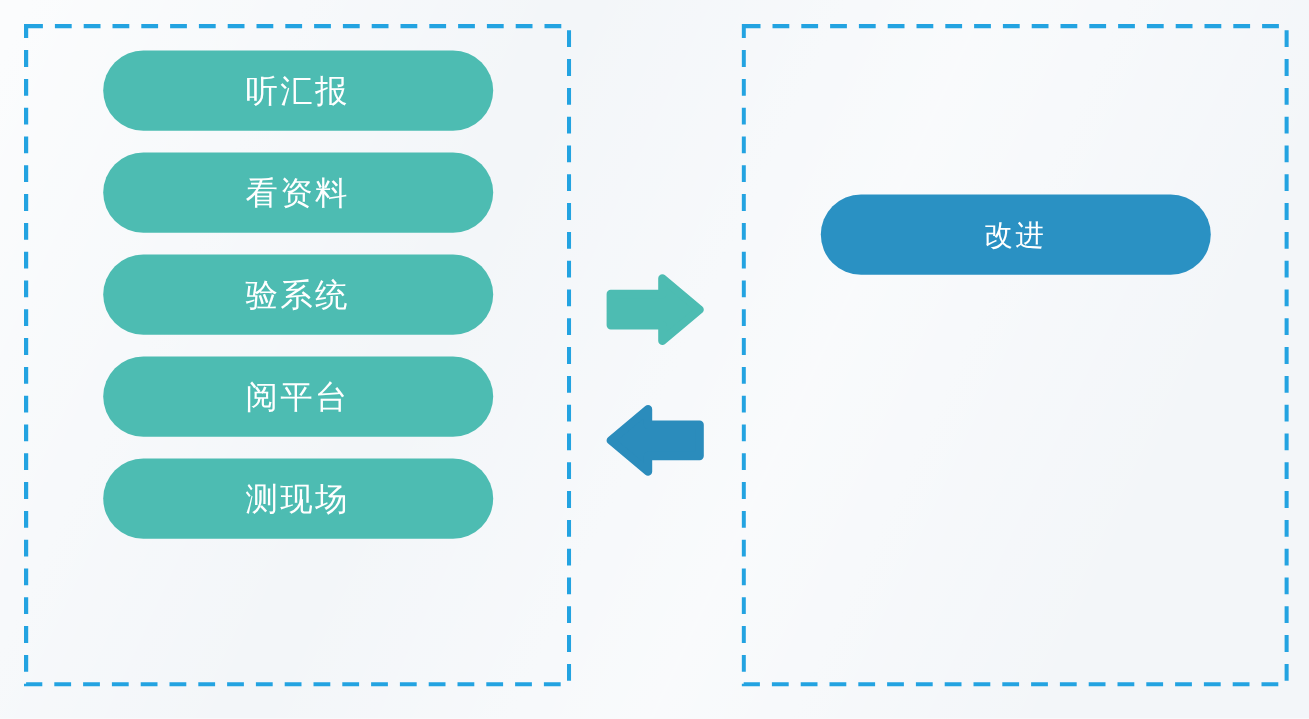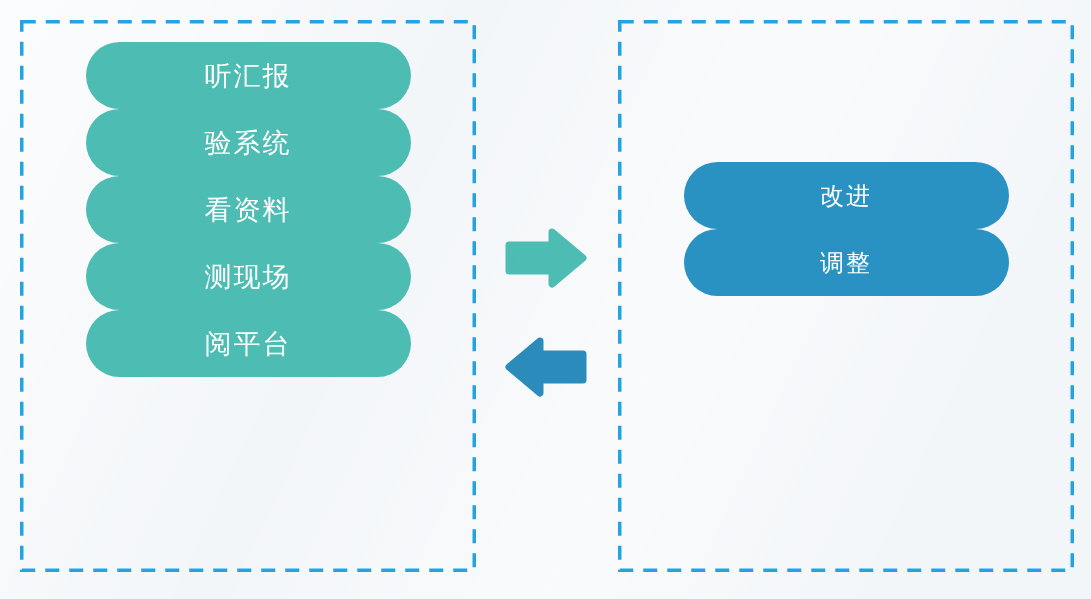--- a/index.html
+++ b/index.html
@@ -32,20 +32,21 @@
     height: 100%;
     pointer-events: none;
   }
   .pill-stack {
     position: absolute;
     left: 0;
     right: 0;
     display: flex;
     flex-direction: column;
     align-items: center;
+    gap: 18px;
   }
   .panel-left  .pill-stack { top: 22px; }
   .panel-right .pill-stack { top: 142px; }
   .pill {
     width: 325px;
     height: 67px;
     border-radius: 34px;
     display: flex;
     align-items: center;
     justify-content: center;
@@ -75,34 +76,33 @@
 <body>
 
 <div class="canvas">
 
   <div class="panel panel-left">
     <svg class="border" aria-hidden="true">
       <rect x="1.75" y="1.75" width="452.5" height="548.5" fill="none" stroke="#23a3e1" stroke-width="3.5" stroke-dasharray="14 10"></rect>
     </svg>
     <div class="pill-stack">
       <div class="pill pill-teal">听汇报</div>
+      <div class="pill pill-teal">看资料</div>
       <div class="pill pill-teal">验系统</div>
-      <div class="pill pill-teal">看资料</div>
+      <div class="pill pill-teal">阅平台</div>
       <div class="pill pill-teal">测现场</div>
-      <div class="pill pill-teal">阅平台</div>
     </div>
   </div>
 
   <div class="panel panel-right">
     <svg class="border" aria-hidden="true">
       <rect x="1.75" y="1.75" width="452.5" height="548.5" fill="none" stroke="#23a3e1" stroke-width="3.5" stroke-dasharray="14 10"></rect>
     </svg>
     <div class="pill-stack">
       <div class="pill pill-blue">改进</div>
-      <div class="pill pill-blue">调整</div>
     </div>
   </div>
 
   <div class="arrow arrow-right">
     <svg viewBox="0 0 84 62" aria-hidden="true">
       <path d="M5 18 H48 V5 L79 31 L48 57 V44 H5 Z" fill="#4dbcb2" stroke="#4dbcb2" stroke-width="7" stroke-linejoin="round"></path>
     </svg>
   </div>
   <div class="arrow arrow-left">
     <svg viewBox="0 0 84 62" aria-hidden="true">

